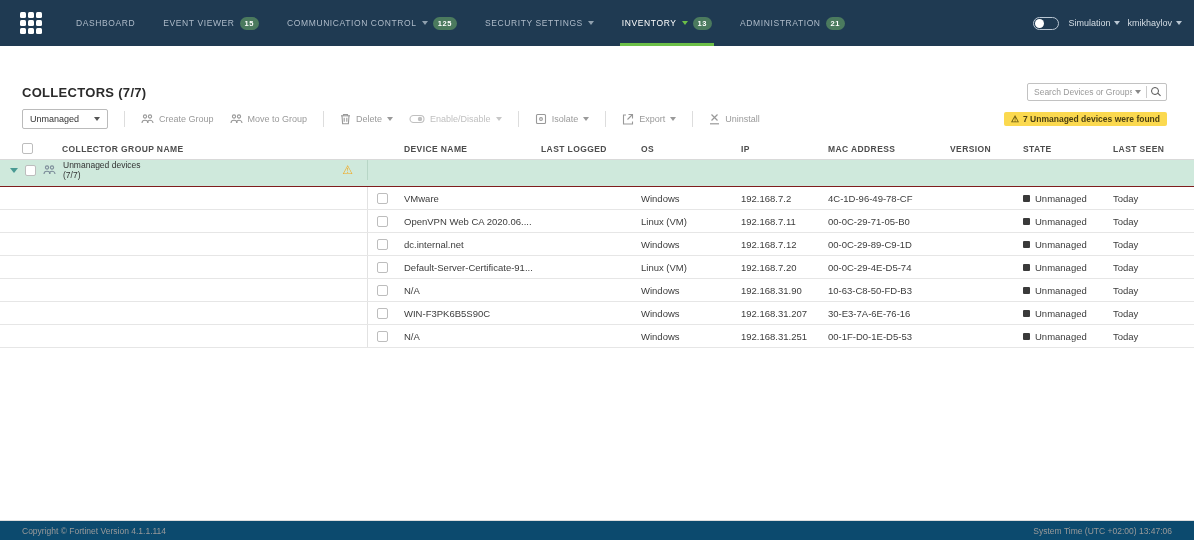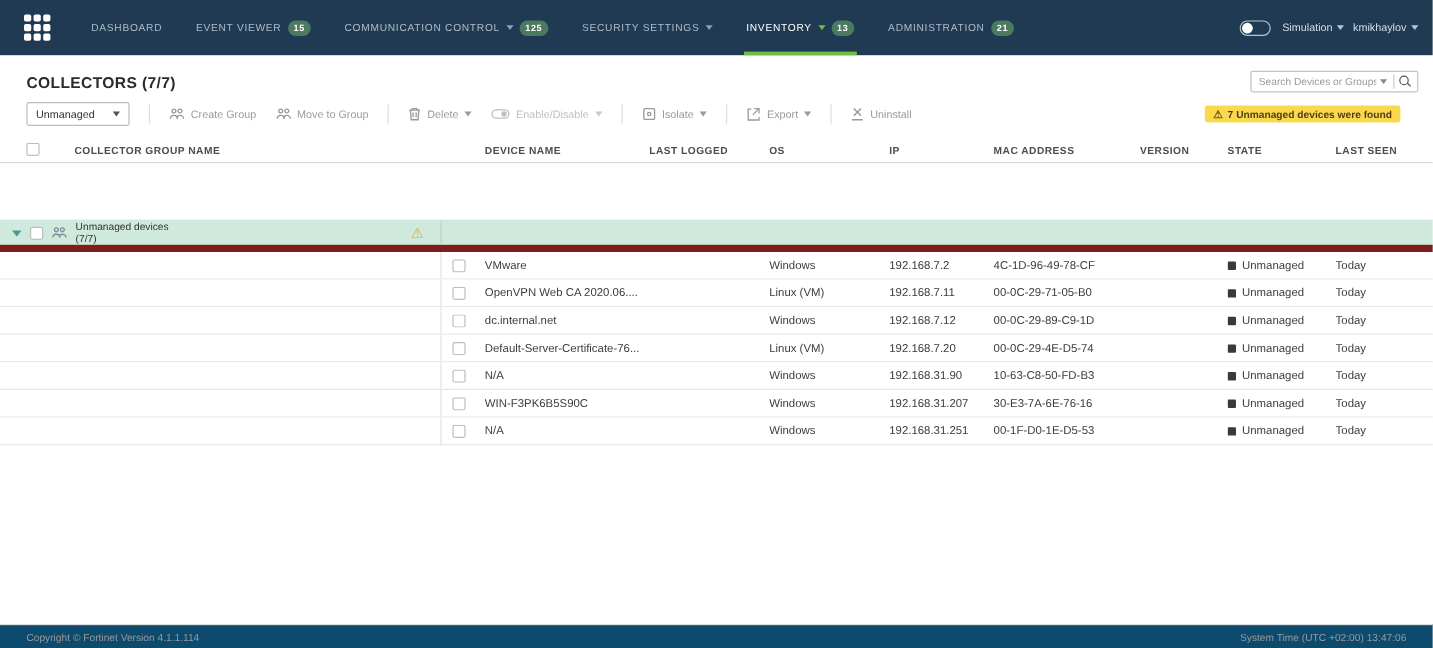--- a/index.html
+++ b/index.html
@@ -48,21 +48,22 @@
     width: 26px; height: 13px; border-radius: 7px; border: 1px solid #b9c6d2;
     position: relative; cursor: pointer; margin-right: 2px;
   }
   .toggle .knob { position: absolute; left: 1px; top: 1px; width: 9px; height: 9px; border-radius: 50%; background: #fff; }
   .nav-right .menu { display: flex; align-items: center; gap: 4px; cursor: pointer; }
   .nav-right .caret { border-top-color: #b9c6d2; }
 
   
   .page-head {
     display: flex; align-items: center; justify-content: space-between;
-    padding: 13px 12px 6px 22px;
+    padding: 13px 27px 6px 22px;
+    margin-top: 24px;
   }
   .page-title { font-size: 13px; font-weight: bold; color: #2b2b2b; letter-spacing: .3px; }
   .search-box {
     display: flex; align-items: center;
     width: 140px; height: 18px; background: #fff;
     border: 1px solid #c2c2c2; border-radius: 2px; padding-left: 6px;
   }
   .search-box input {
     border: none; outline: none; flex: 1; min-width: 0;
     font-size: 8.5px; color: #333; font-family: "Liberation Sans", sans-serif;
@@ -121,22 +122,22 @@
   .c-state   { width: 90px; }
   .c-seen    { flex: 1; }
 
   .cb {
     appearance: none; -webkit-appearance: none;
     width: 11px; height: 11px; border: 1px solid #bdbdbd; border-radius: 2px;
     background: #fff; cursor: pointer; display: block;
   }
 
   .group-row {
-    display: flex; align-items: flex-end; height: 27px;
-    background: #cfe9dc; border-bottom: 6px solid #7f1d1d; margin-top: 47px;
+    display: flex; align-items: flex-start; height: 27px;
+    background: #cfe9dc; border-bottom: 1px solid #7f1d1d;
   }
   .group-left {
     width: 368px; display: flex; align-items: center; gap: 7px;
     padding-left: 10px; border-right: 1px solid #b7d6c6;
   }
   .expander {
     width: 0; height: 0; cursor: pointer;
     border-left: 4px solid transparent; border-right: 4px solid transparent;
     border-top: 5px solid #4a9a93;
   }
@@ -435,21 +436,21 @@
       </span>
     </div>
     <div class="cell c-seen">Today</div>
   </div>
 
   <div class="row">
     <div class="cell c-span"></div>
     <div class="cell c-devcheck">
           <input type="checkbox" class="cb" style="">
         </div>
-    <div class="cell c-device">Default-Server-Certificate-76...</div>
+    <div class="cell c-device">Default-Server-Certificate-91...</div>
     <div class="cell c-logged"></div>
     <div class="cell c-os">Linux (VM)</div>
     <div class="cell c-ip">192.168.7.20</div>
     <div class="cell c-mac">00-0C-29-4E-D5-74</div>
     <div class="cell c-version"></div>
     <div class="cell c-state">
       <span class="state-wrap">
         <span class="state-square"></span>
         <span>Unmanaged</span>
       </span>

